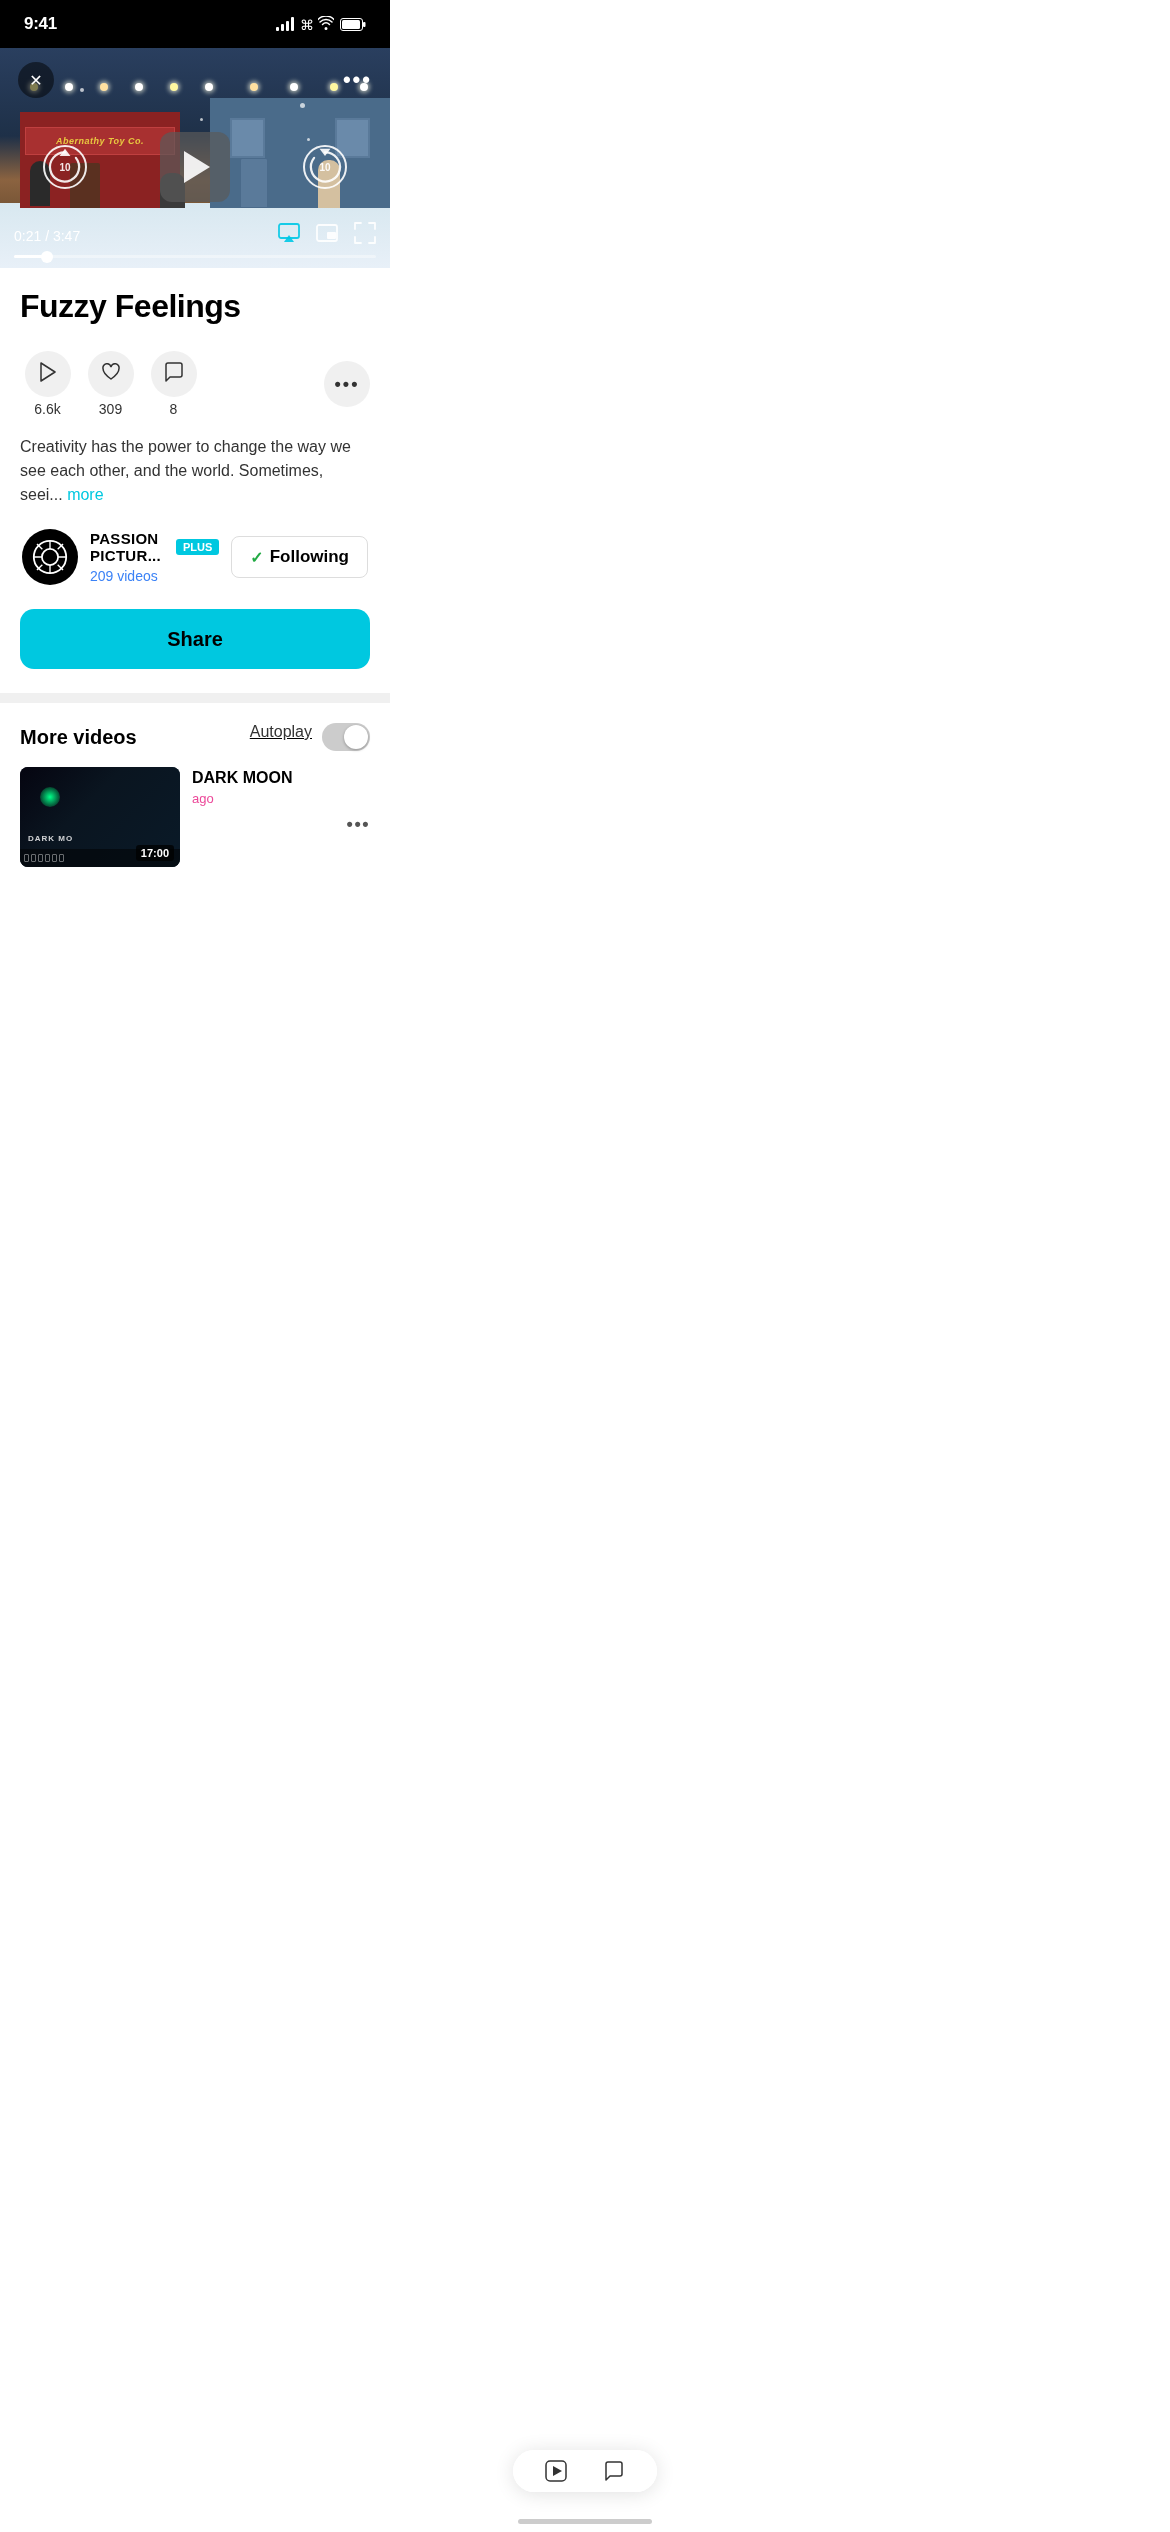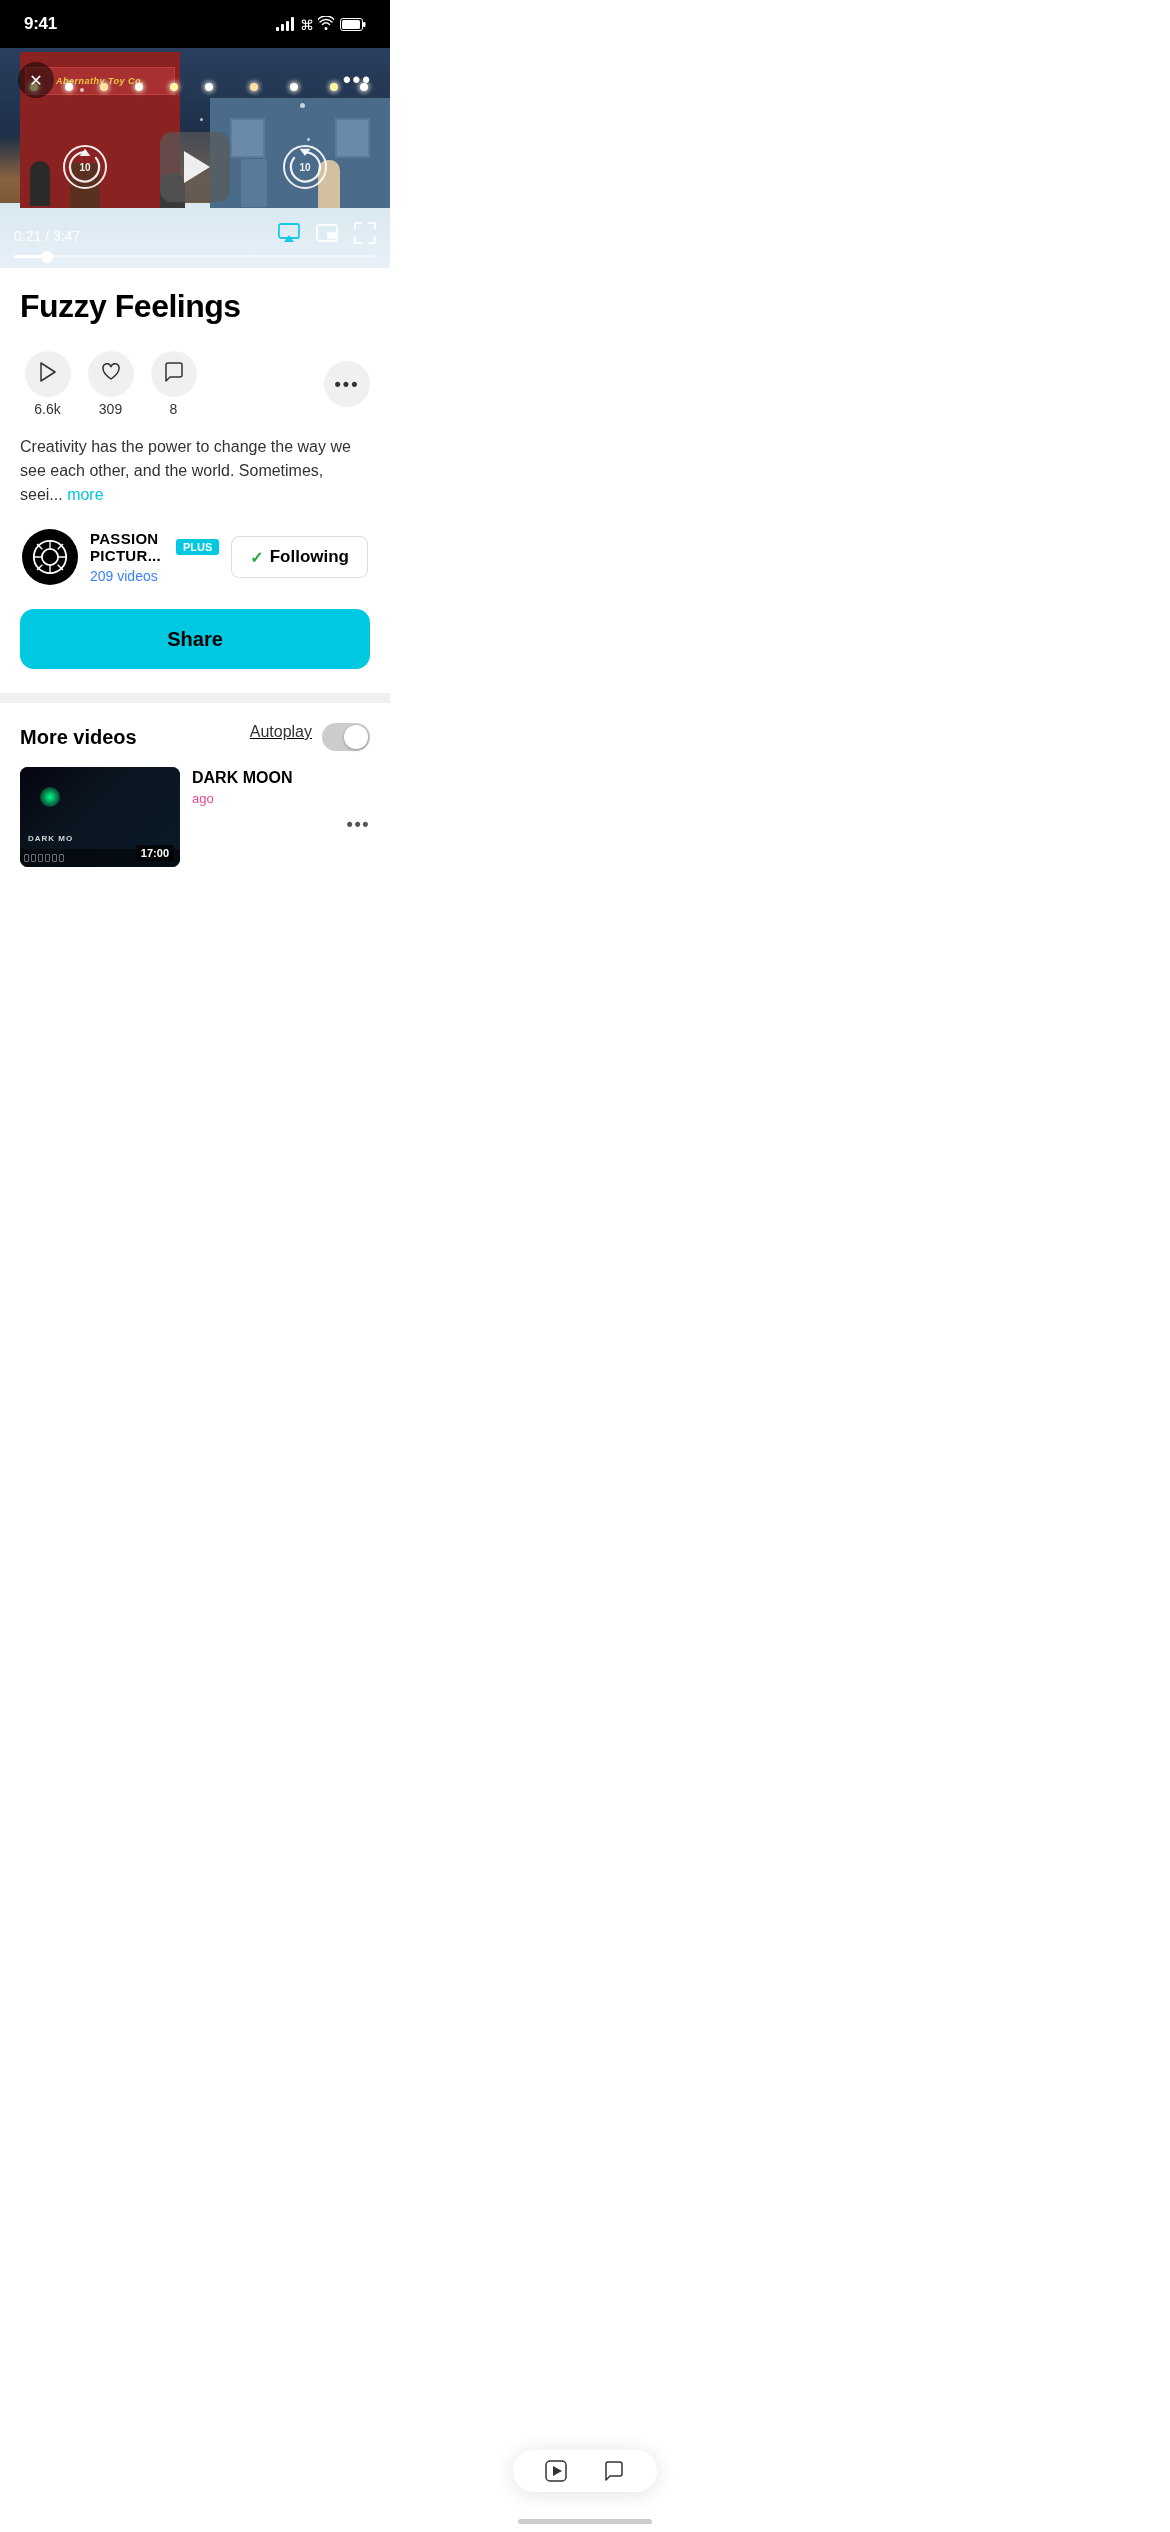--- a/index.html
+++ b/index.html
@@ -58,21 +58,21 @@
       position: absolute;
       inset: 0;
       background: linear-gradient(180deg, #2a3f5f 0%, #1e3048 40%, #8B6340 60%, #6B4C30 80%, #f0e8d8 100%);
     }
     
     .building-red {
       position: absolute;
       bottom: 60px;
       left: 20px;
       width: 160px;
-      height: 156px;
+      height: 96px;
       background: #8B2222;
     }
     .building-red-sign {
       position: absolute;
       top: 15px;
       left: 5px;
       right: 5px;
       height: 28px;
       background: #A83030;
       border: 1px solid #C04040;
@@ -187,21 +187,21 @@
       color: #fff;
       font-size: 22px;
       letter-spacing: 2px;
       cursor: pointer;
       font-weight: 700;
     }
     .video-center-controls {
       display: flex;
       justify-content: center;
       align-items: center;
-      gap: 50px;
+      gap: 70px;
     }
     .replay-btn, .skip-btn {
       width: 50px;
       height: 50px;
       display: flex;
       flex-direction: column;
       align-items: center;
       justify-content: center;
       color: rgba(255,255,255,0.9);
       cursor: pointer;

